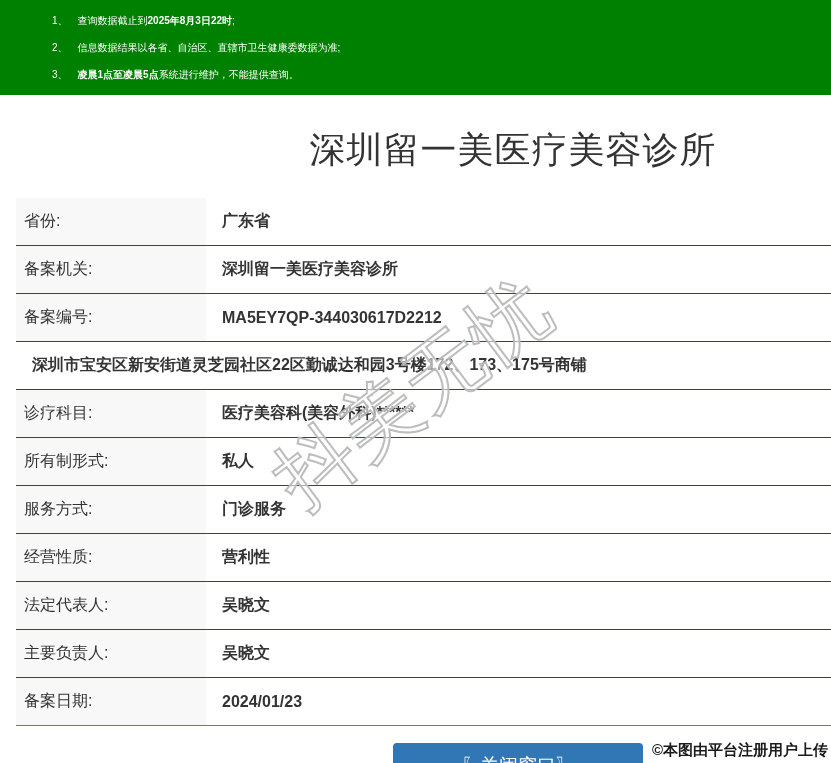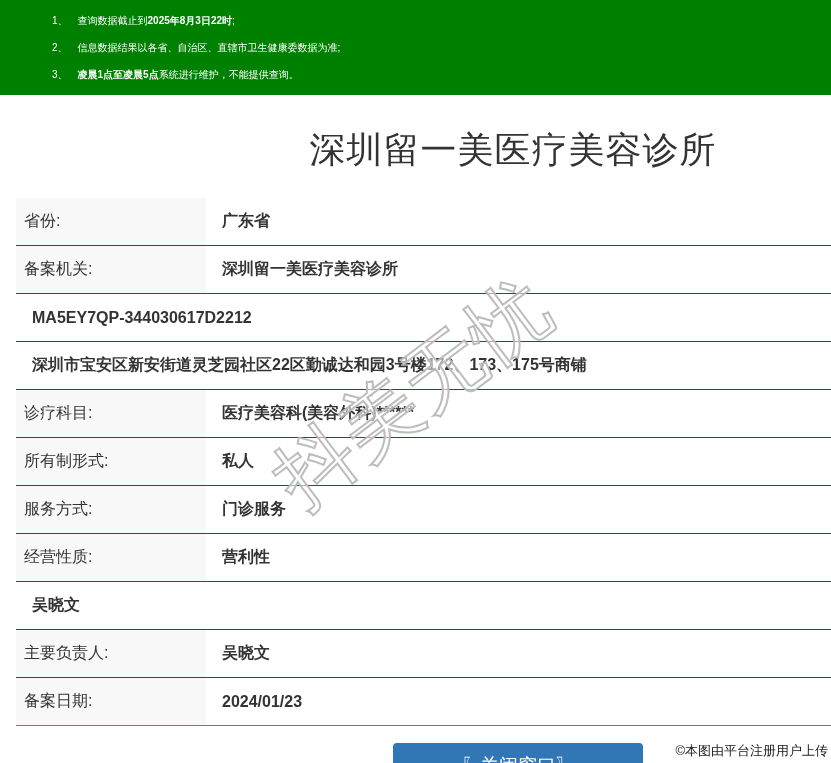--- a/index.html
+++ b/index.html
@@ -103,22 +103,22 @@
     -webkit-text-stroke: 2px rgba(185,185,185,0.95);
     pointer-events: none;
     z-index: 5;
   }
 
   
   .wm-footer {
     position: absolute;
     right: 3px;
     bottom: 3px;
-    font-size: 13px;
-    font-weight: normal;
+    font-size: 15px;
+    font-weight: bold;
     color: #1a1a1a;
     white-space: nowrap;
     text-shadow:
       -1px -1px 0 #fff, 1px -1px 0 #fff,
       -1px 1px 0 #fff, 1px 1px 0 #fff,
       0 0 2px #fff;
     z-index: 6;
   }
 </style>
 </head>
@@ -137,20 +137,21 @@
 <div class="info-table">
   <div class="row">
     <div class="cell-label">省份:</div>
     <div class="cell-value">广东省</div>
   </div>
   <div class="row">
     <div class="cell-label">备案机关:</div>
     <div class="cell-value">深圳留一美医疗美容诊所</div>
   </div>
   <div class="row">
+    <div class="cell-label">备案编号:</div>
     <div class="cell-value">MA5EY7QP-344030617D2212</div>
   </div>
   <div class="row">
     <div class="cell-value">深圳市宝安区新安街道灵芝园社区22区勤诚达和园3号楼172、173、175号商铺</div>
   </div>
   <div class="row">
     <div class="cell-label">诊疗科目:</div>
     <div class="cell-value">医疗美容科(美容外科)******</div>
   </div>
   <div class="row">
@@ -159,20 +160,21 @@
   </div>
   <div class="row">
     <div class="cell-label">服务方式:</div>
     <div class="cell-value">门诊服务</div>
   </div>
   <div class="row">
     <div class="cell-label">经营性质:</div>
     <div class="cell-value">营利性</div>
   </div>
   <div class="row">
+    <div class="cell-label">法定代表人:</div>
     <div class="cell-value">吴晓文</div>
   </div>
   <div class="row">
     <div class="cell-label">主要负责人:</div>
     <div class="cell-value">吴晓文</div>
   </div>
   <div class="row">
     <div class="cell-label">备案日期:</div>
     <div class="cell-value">2024/01/23</div>
   </div>

